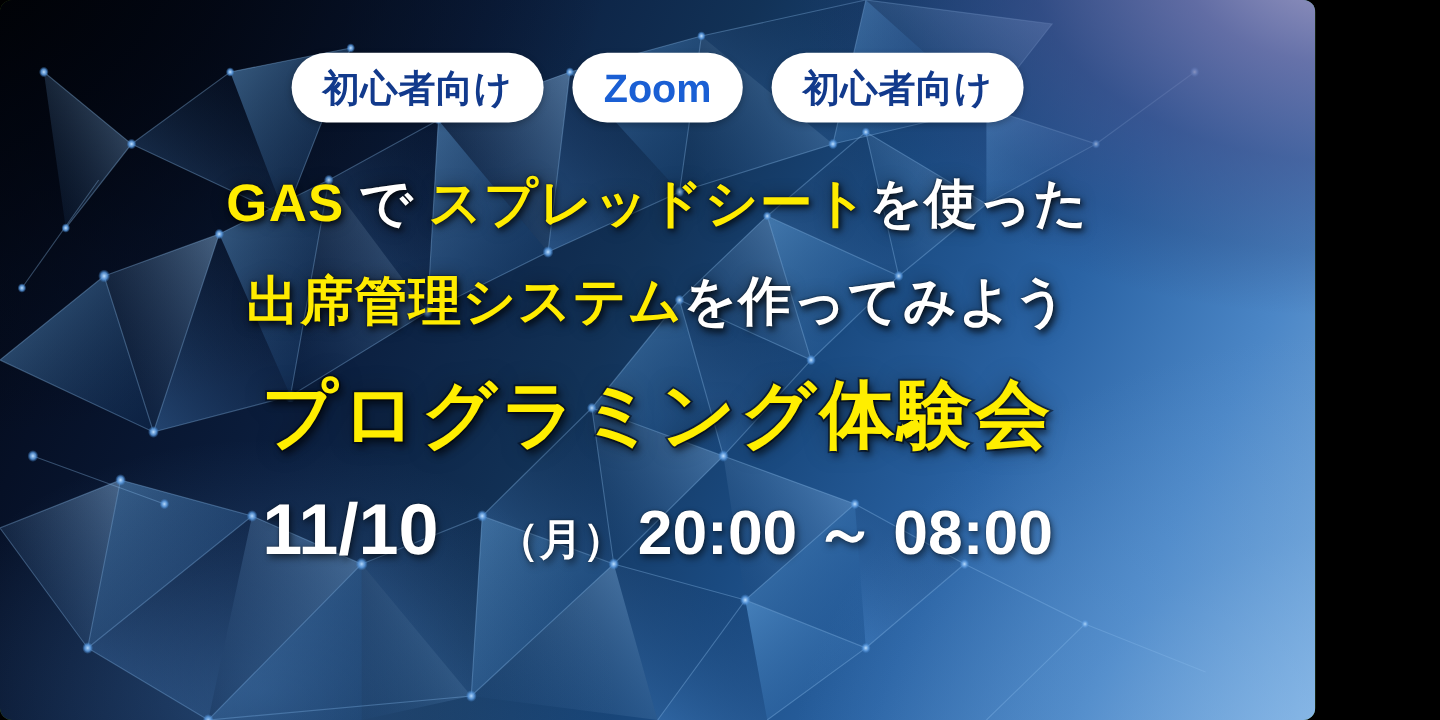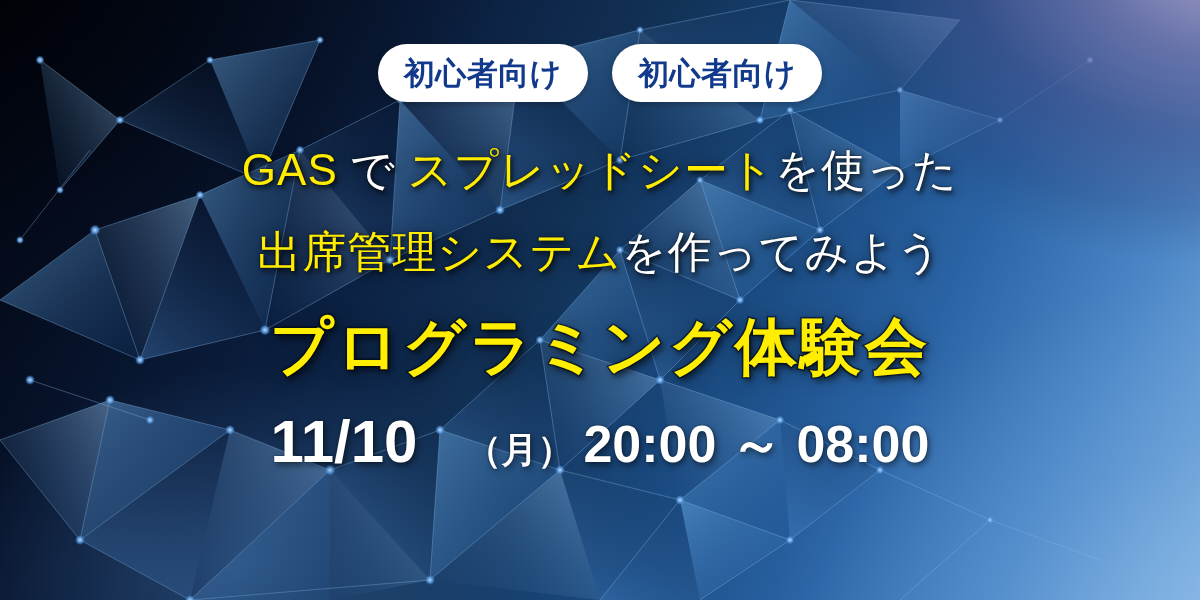--- a/index.html
+++ b/index.html
@@ -5,25 +5,26 @@
 <style>
   html, body {
     margin: 0;
     padding: 0;
     background: #000;
   }
   * { box-sizing: border-box; }
 
   .banner {
     position: relative;
-    width: 1200px;
+    width: 1096px;
     height: 600px;
     overflow: hidden;
     font-family: "Liberation Sans", "DejaVu Sans", sans-serif;
     background: #4d7c0f;
+    border-radius: 10px;
   }
 
   
   .bg-base {
     position: absolute;
     inset: 0;
     background:
       linear-gradient(115deg,
         #02050f 0%,
         #061026 14%,
@@ -120,21 +121,21 @@
   .badge-bright .badge-label { color: #1a5fd4; font-size: 33px; letter-spacing: 0px; }
 
   
   .subtitle {
     margin-top: 46px;
     text-align: center;
     line-height: 1.0;
   }
   .sub-line {
     font-size: 44px;
-    font-weight: 400;
+    font-weight: 700;
     letter-spacing: 1px;
     white-space: nowrap;
     text-shadow:
       0 0 2px rgba(0,0,0,0.75),
       2px 3px 5px rgba(0,0,0,0.75),
       0 0 14px rgba(0,0,0,0.45);
   }
   .sub-line + .sub-line { margin-top: 38px; }
   .hl { color: #ffec00; }
   .wt { color: #ffffff; }
@@ -359,20 +360,23 @@
   <div class="bg-glow"></div>
   <div class="bg-purple"></div>
   <div class="vignette"></div>
 
   <div class="content">
 
     <div class="badges">
       <div class="badge badge-navy">
         <span class="badge-label">初心者向け</span>
       </div>
+      <div class="badge badge-bright">
+        <span class="badge-label">Zoom</span>
+      </div>
       <div class="badge badge-navy">
         <span class="badge-label">初心者向け</span>
       </div>
     </div>
 
     <div class="subtitle">
       <div class="sub-line">
         <span class="hl">GAS</span><span class="sp"></span><span class="wt">で</span><span class="sp"></span><span class="hl">スプレッドシート</span><span class="wt">を使った</span>
       </div>
       <div class="sub-line">

